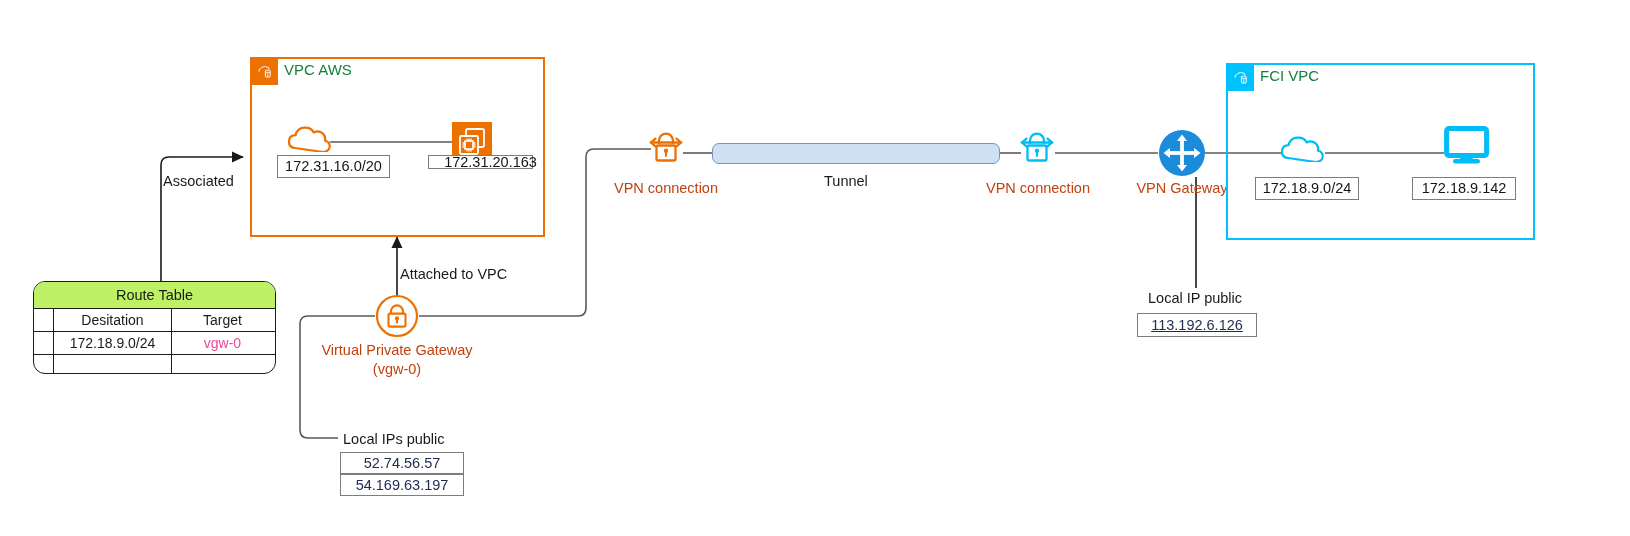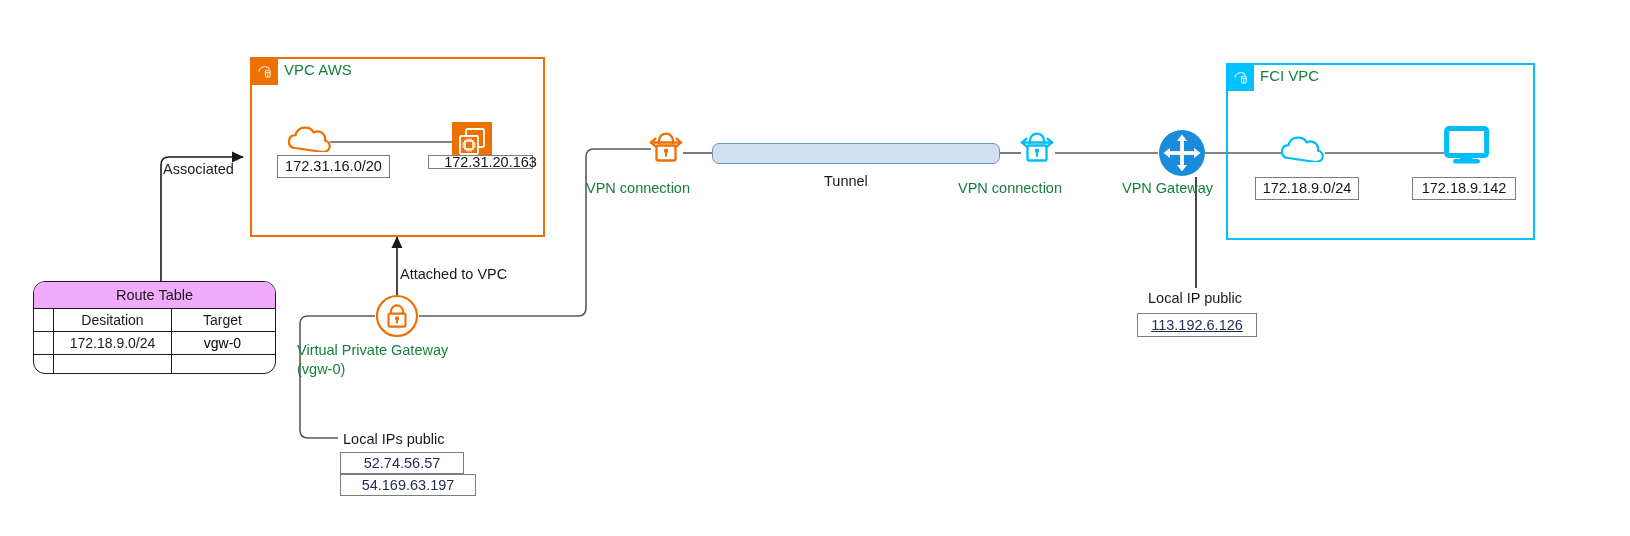--- a/index.html
+++ b/index.html
@@ -28,23 +28,24 @@
   .lbl {
     position: absolute;
     font-size: 14.5px;
     color: #1a1a1a;
     white-space: nowrap;
     line-height: 1.25;
   }
   .lbl-navy {
     position: absolute;
     font-size: 14.5px;
-    color: #15803d;
+    color: #c2410c;
     white-space: nowrap;
     line-height: 1.3;
+    text-align: center;
   }
   .group-title {
     position: absolute;
     font-size: 15px;
     color: #15803d;
     white-space: nowrap;
   }
   
   .chip {
     position: absolute;
@@ -96,42 +97,42 @@
     overflow: hidden;
   }
   .rt-title {
     height: 26px;
     display: flex;
     align-items: center;
     justify-content: center;
     font-size: 14.5px;
     color: #1a1a1a;
     border-bottom: 1.5px solid #1a1a1a;
-    background: #f0abfc;
+    background: #bef264;
   }
   .rt-row {
     display: flex;
     height: 22px;
     border-bottom: 1.5px solid #1a1a1a;
   }
   .rt-row.last { border-bottom: none; }
   .rt-cell {
     display: flex;
     align-items: center;
     justify-content: center;
     font-size: 14px;
     color: #1a1a1a;
     border-right: 1.5px solid #1a1a1a;
     box-sizing: border-box;
     overflow: hidden;
   }
   .rt-cell.narrow { width: 20px; }
   .rt-cell.dest { width: 118px; }
   .rt-cell.target { width: 101px; border-right: none; }
-  .rt-cell.navy { color: #000000; }
+  .rt-cell.navy { color: #ec4899; }
 
   
   .tunnel {
     position: absolute;
     box-sizing: border-box;
     background: #cfe0f3;
     border: 1.5px solid #7394bd;
     border-radius: 7px;
   }
   .icon-abs { position: absolute; }
@@ -207,21 +208,21 @@
           <line x1="10.4" y1="23" x2="13" y2="23"></line>
         <line x1="10.4" y1="25" x2="13" y2="25"></line>
         <line x1="21" y1="21" x2="23.6" y2="21"></line>
           <line x1="21" y1="23" x2="23.6" y2="23"></line>
         <line x1="21" y1="25" x2="23.6" y2="25"></line>
       </g>
     </svg>
   </div>
   <div class="chip chip-dark" style="left:428px; top:155px; width:105px; height:14px;padding-left:20px;">172.31.20.163</div>
 
-  <div class="lbl" style="left:163px; top:160px;">Associated</div>
+  <div class="lbl" style="left:163px; top:172px;">Associated</div>
 
   <div class="route-table" style="left:33px; top:281px; width:243px; height:93px;">
     <div class="rt-title">Route Table</div>
     <div class="rt-row">
       <div class="rt-cell narrow"></div>
       <div class="rt-cell dest">Desitation</div>
       <div class="rt-cell target">Target</div>
     </div>
     <div class="rt-row">
       <div class="rt-cell narrow"></div>
@@ -246,21 +247,21 @@
       <line x1="22" y1="25.6" x2="22" y2="29.4" stroke="#ed7100" stroke-width="2.1"></line>
     </svg>
   </div>
   <div class="lbl-navy" style="left:297px; top:341px; width:200px;">
     <span>Virtual Private Gateway</span><br>
     <span>(vgw-0)</span>
   </div>
 
   <div class="lbl" style="left:343px; top:430px;">Local IPs public</div>
   <div class="chip" style="left:340px; top:452px; width:124px; height:22px;">52.74.56.57</div>
-  <div class="chip" style="left:340px; top:474px; width:136px; height:22px;">54.169.63.197</div>
+  <div class="chip" style="left:340px; top:474px; width:124px; height:22px;">54.169.63.197</div>
 
   <div class="icon-abs" style="left:648px; top:126px;">
     <svg width="36" height="42" viewBox="0 0 36 42" xmlns="http://www.w3.org/2000/svg">
       <path d="M11 18 v-3.4 a7 7 0 0 1 14 0 V18" fill="none" stroke="#ed7100" stroke-width="2.3"></path>
       <g stroke="#ed7100" stroke-width="2.3" stroke-linecap="round">
         <line x1="3" y1="16.5" x2="33" y2="16.5"></line>
         <path d="M7.5 12.6 L3 16.5 L7.5 20.4" fill="none"></path>
         <path d="M28.5 12.6 L33 16.5 L28.5 20.4" fill="none"></path>
       </g>
       <rect x="8.5" y="19.5" width="19" height="15" rx="1.6" fill="#ffffff" stroke="#ed7100" stroke-width="2.3"></rect>

